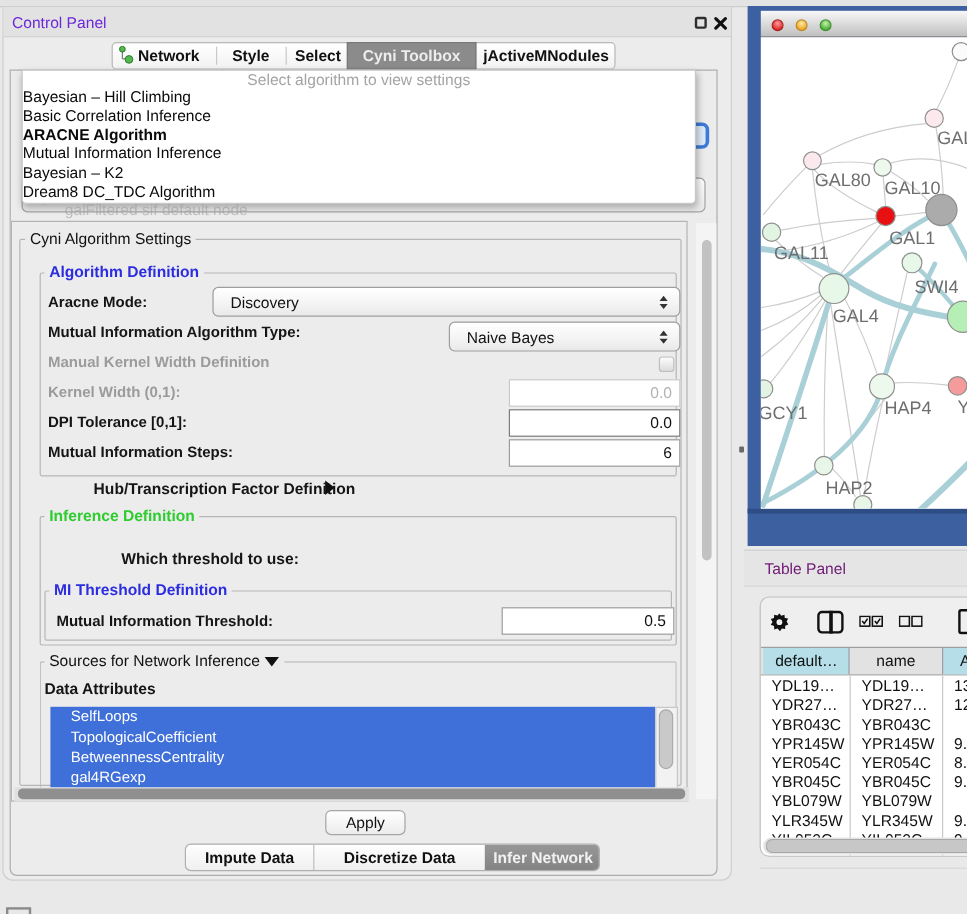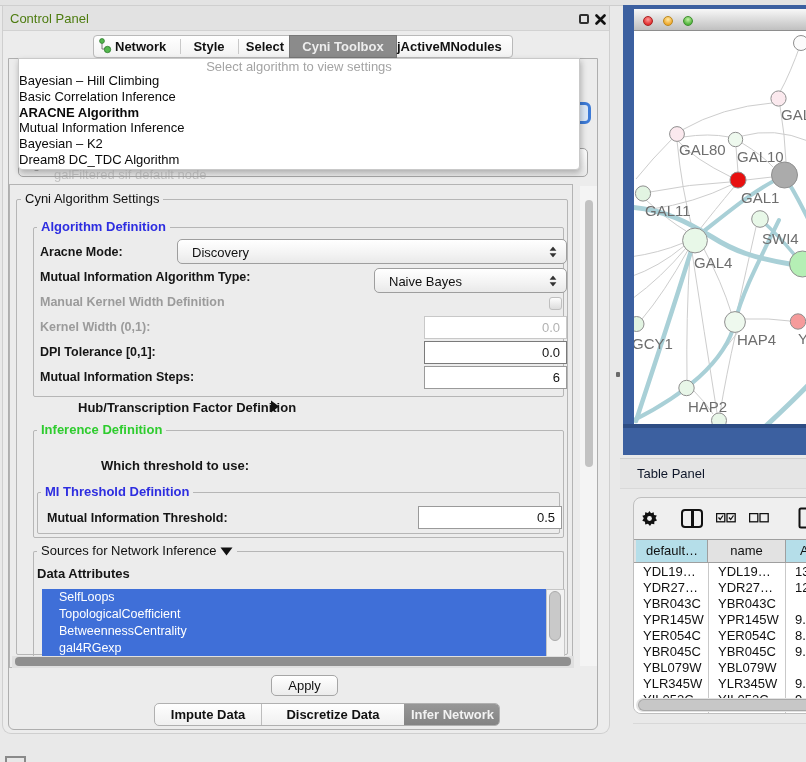--- a/index.html
+++ b/index.html
@@ -19,40 +19,40 @@
 .gtitle{position:absolute;top:-8px;background:#ececec;padding:0 4px;font-size:13px;white-space:nowrap;}
 </style>
 </head>
 <body>
 
 <div class="abs" style="left:0;top:0;width:806px;height:6px;background:#e3e3e3;border-bottom:1px solid #cdcdcd;"></div>
 
 <div class="abs" id="cp" style="left:3px;top:6px;width:606px;height:727px;background:#ececec;border-radius:0 0 8px 8px;box-shadow:0 0 0 1px #cfcfcf;">
 
   <div class="abs" style="left:0;top:0;width:606px;height:25px;background:#e2e2e2;border-bottom:1px solid #d2d2d2;"></div>
-  <div class="abs" style="left:7px;top:5px;font-size:13px;color:#4d7c0f;text-align:center;">Control Panel</div>
+  <div class="abs" style="left:7px;top:5px;font-size:13px;color:#6d28d9;text-align:center;">Control Panel</div>
   <div class="abs" style="left:576px;top:8px;width:10px;height:10px;border:2px solid #2e2e2e;border-radius:2px;"></div>
   <svg class="abs" style="left:592px;top:8px;" width="11" height="11" viewBox="0 0 11 11">
       <path d="M1.5 1.5 L9.5 9.5 M9.5 1.5 L1.5 9.5" stroke="#111" stroke-width="2.6" stroke-linecap="round"></path>
     </svg>
 
   <div class="abs" style="left:90px;top:29px;width:420px;height:23px;background:linear-gradient(#ffffff,#f2f2f2);border:1px solid #b9b9b9;border-radius:4px;"></div>
   <div class="abs" style="left:286px;top:29px;width:108px;height:23px;background:#8b8b8b;border:1px solid #787878;"></div>
   <div class="abs" style="left:177px;top:33px;width:1px;height:15px;background:#c9c9c9;"></div>
   <div class="abs" style="left:235px;top:33px;width:1px;height:15px;background:#c9c9c9;"></div>
   <svg class="abs" style="left:96px;top:32px" width="13" height="16" viewBox="0 0 13 16">
     <path d="M3 3 L3 11 M3 11 L8 11" stroke="#7a7a7a" stroke-width="1"></path>
     <circle cx="3" cy="3" r="2.4" fill="#54b84e" stroke="#2c7a2c" stroke-width="0.8"></circle>
     <circle cx="8.5" cy="11.5" r="3.2" fill="#54b84e" stroke="#2c7a2c" stroke-width="0.8"></circle>
   </svg>
   <div class="abs" style="left:112px;top:33px;font-size:13px;font-weight:600;color:#111;">Network</div>
   <div class="abs" style="left:177px;top:33px;width:58px;text-align:center;font-size:13px;font-weight:600;color:#111;">Style</div>
   <div class="abs" style="left:235px;top:33px;width:54px;text-align:center;font-size:13px;font-weight:600;color:#111;">Select</div>
   <div class="abs" style="left:286px;top:33px;width:108px;text-align:center;font-size:13px;font-weight:600;color:#ededed;">Cyni Toolbox</div>
-  <div class="abs" style="left:394px;top:33px;width:116px;text-align:left;font-size:13px;font-weight:600;color:#111;">jActiveMNodules</div>
+  <div class="abs" style="left:394px;top:33px;width:116px;text-align:center;font-size:13px;font-weight:600;color:#111;">jActiveMNodules</div>
 
   <div class="abs" style="left:5px;top:52px;width:590px;height:672px;border:1px solid #aeaeae;border-radius:0 0 6px 6px;background:#ececec;"></div>
 
   <div class="combo" style="left:15px;top:142px;width:570px;height:29px;border-color:#a5a5a5;">
     <span class="tx" style="color:#9c9c9c;">galFiltered sif default node</span>
     <svg class="arr" viewBox="0 0 9 13">
         <path d="M4.5 0 L8.5 5 H0.5 Z" fill="#444"></path>
         <path d="M4.5 13 L0.5 8 H8.5 Z" fill="#444"></path>
       </svg>
   </div>
@@ -219,21 +219,21 @@
     <text x="60" y="237">GAL4</text>
     <text x="-2" y="318">GCY1</text>
     <text x="103" y="314">HAP4</text>
     <text x="164" y="313">Y</text>
     <text x="54" y="381">HAP2</text>
   </g>
 </svg>
 </div>
 
 <div class="abs" style="left:620px;top:458px;width:186px;height:31px;background:#e5e5e5;border-top:1px solid #d0d0d0;border-bottom:1px solid #d8d8d8;"></div>
-<div class="abs" style="left:637px;top:466px;font-size:13px;color:#0f172a;text-align:center;">Table Panel</div>
+<div class="abs" style="left:637px;top:466px;font-size:13px;color:#701a75;text-align:center;">Table Panel</div>
 
 <div class="abs" style="left:633px;top:497px;width:180px;height:217px;background:#efefef;border:1px solid #bfbfbf;border-radius:8px 0 0 8px;overflow:hidden;">
 
   <svg class="abs" style="left:8px;top:13px;" width="15" height="15" viewBox="0 0 15 15">
     <path d="M7.5 0 L9 2.2 L11.7 1.2 L12 4 L14.8 4.5 L13.5 7 L15 9.4 L12.3 10.4 L12.3 13.2 L9.5 12.8 L8 15 L6 12.8 L3.2 13.5 L3 10.7 L0.3 9.7 L1.8 7.3 L0.3 4.8 L3 4 L3.2 1.2 L6 2 Z" fill="#111"></path>
     <circle cx="7.5" cy="7.5" r="2.4" fill="#efefef"></circle>
   </svg>
   <div class="abs" style="left:47px;top:11px;width:22px;height:19px;border:2.5px solid #111;border-radius:4px;"></div>
   <div class="abs" style="left:57px;top:11px;width:2.5px;height:19px;background:#111;"></div>
   <svg class="abs" style="left:82px;top:15px;" width="20" height="10" viewBox="0 0 20 10">

